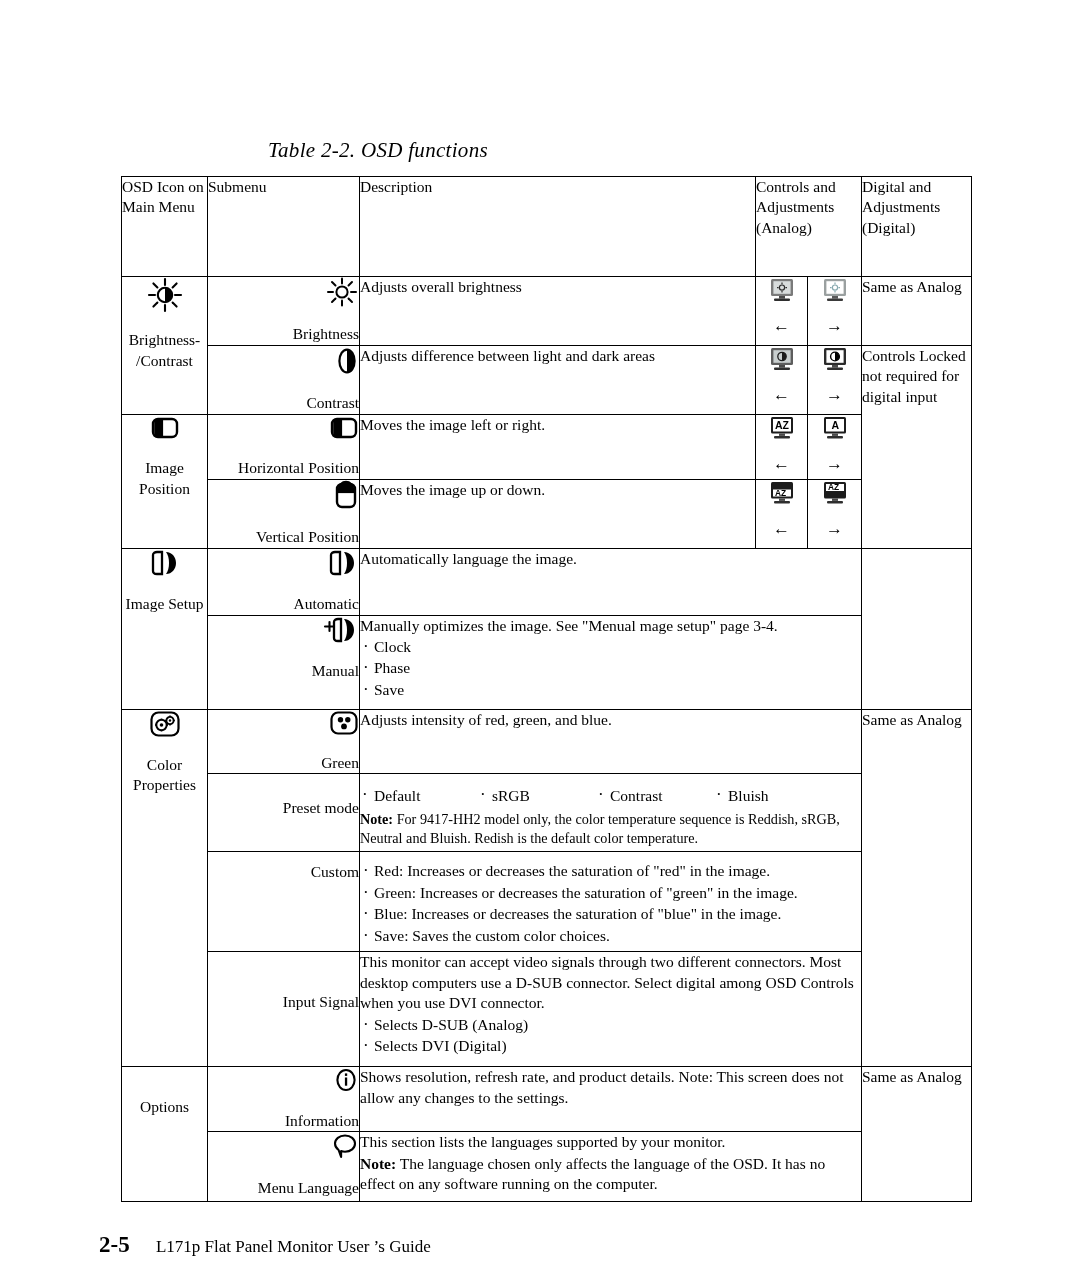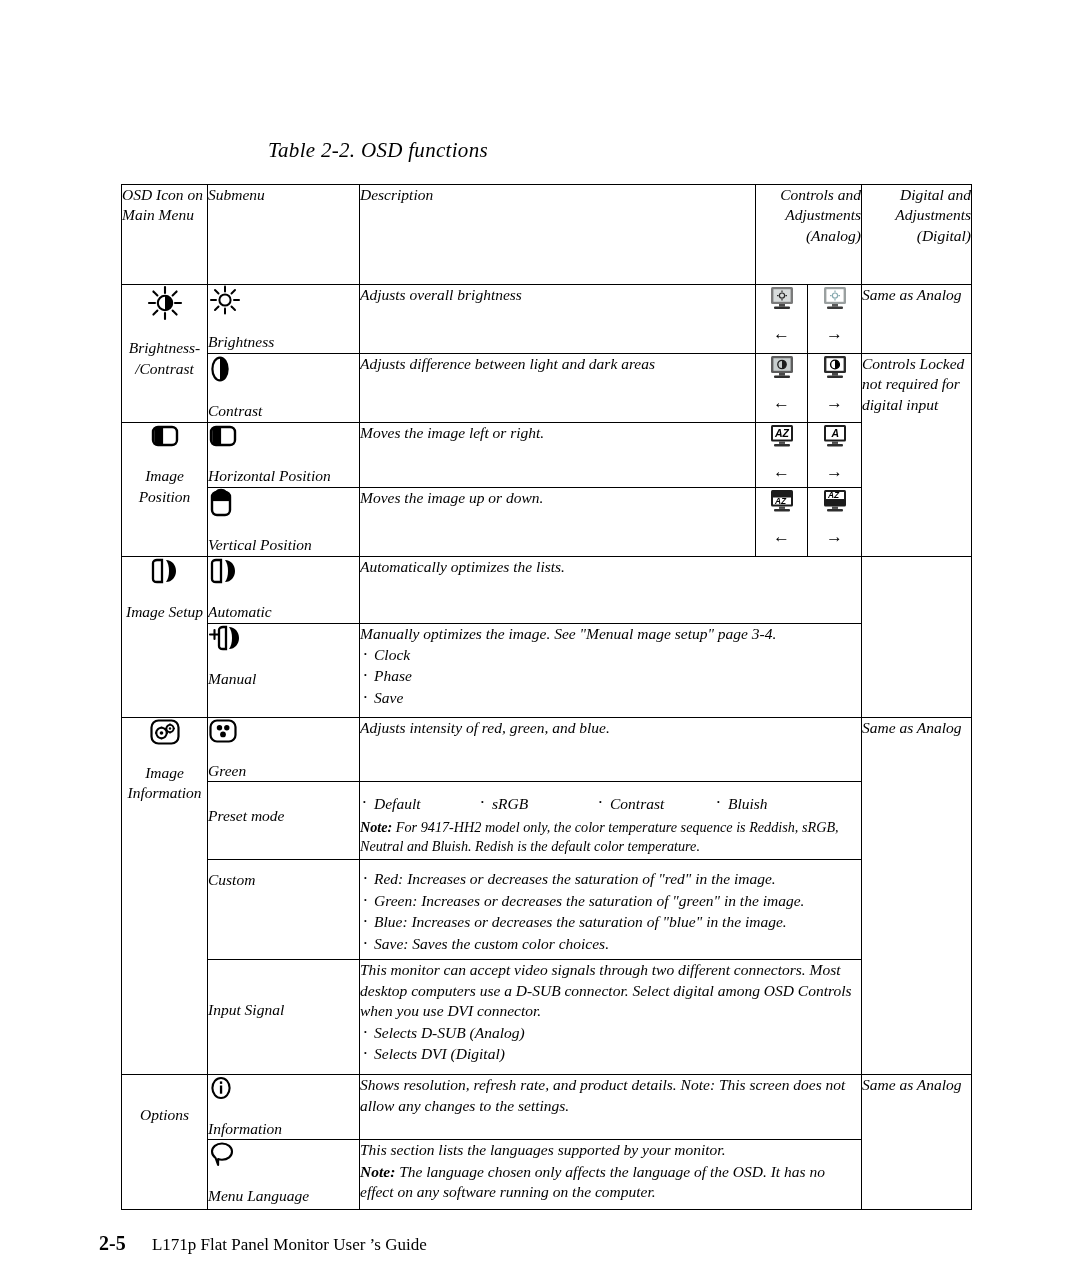--- a/index.html
+++ b/index.html
@@ -29,25 +29,24 @@
     top: 138px;
     font-style: italic;
     font-size: 21px;
     letter-spacing: 0.3px;
     white-space: nowrap;
   }
 
   table.osd {
     position: absolute;
     left: 121px;
-    top: 184px;
+    top: 176px;
     width: 850px;
     border-collapse: collapse;
     table-layout: fixed;
-    font-style: italic;
   }
   table.osd td, table.osd th {
     border: 1.6px solid #000;
     vertical-align: top;
     padding: 0;
     font-size: 15.5px;
     line-height: 1.32;
     font-weight: normal;
   }
 
@@ -61,32 +60,32 @@
 
   
   .hd {
     font-family: "Liberation Serif", "DejaVu Serif", serif;
     font-weight: bold;
     font-size: 16px;
     padding: 8px 6px 6px 6px;
     text-align: left;
     line-height: 1.30;
   }
-  .hd.ctr { text-align: right; }
+  .hd.ctr { text-align: left; }
 
   
   .cell { padding: 7px 8px 8px 8px; }
 
   .mainmenu-cell {
     text-align: center;
     padding: 8px 2px 6px 2px;
     line-height: 1.28;
   }
   .sub-cell {
-    text-align: left;
+    text-align: right;
     padding: 6px 4px 6px 4px;
     line-height: 1.28;
   }
 
   .lbl { display: block; margin-top: 12px; }
 
   .desc-line { margin: 0 0 1px 0; }
   .bullets { margin: 1px 0 0 0; padding: 0; list-style: none; }
   .bullets li { margin: 0 0 1px 0; padding-left: 14px; position: relative; }
   .bullets li:before {
@@ -134,21 +133,21 @@
 
   .footer {
     position: absolute;
     left: 99px;
     top: 1232px;
     font-size: 17px;
     white-space: nowrap;
   }
   .footer .pg {
     font-weight: bold;
-    font-size: 20px;
+    font-size: 23px;
     margin-right: 22px;
     margin-top: 19px;
   }
   .footer .ttl { font-size: 17px; }
 </style>
 </head>
 <body>
 
 <div class="page">
 
@@ -391,21 +390,21 @@
         </td>
         <td class="sub-cell">
           <span class="ico">
             <svg width="32" height="28" viewBox="0 0 32 28">
               <path d="M4 6 C4 4 6 3 8 3 L13 3 L13 25 L8 25 C6 25 4 24 4 22 Z" fill="none" stroke="#000" stroke-width="2.3"></path>
               <path d="M17 3 C23 3 27 8 27 14 C27 20 23 25 17 25 C21 20 21 8 17 3 Z" fill="#000"></path>
             </svg>
           </span>
           <span class="lbl">Automatic</span>
         </td>
-        <td class="cell" colspan="3">Automatically optimizes the lists.</td>
+        <td class="cell" colspan="3">Automatically language the image.</td>
         <td rowspan="2"></td>
       </tr>
 
       <tr style="height:94px;">
         <td class="sub-cell">
           <span class="ico">
             <svg width="36" height="28" viewBox="0 0 36 28">
               <g stroke="#000" stroke-width="2.1" stroke-linecap="round">
                 <line x1="2" y1="10.5" x2="11" y2="10.5"></line>
                 <line x1="6.5" y1="6" x2="6.5" y2="15"></line>
@@ -442,21 +441,21 @@
               <circle cx="21" cy="10.5" r="3.6" fill="none" stroke="#000" stroke-width="1.9"></circle>
               <circle cx="21" cy="10.5" r="1.2" fill="#000"></circle>
               <g stroke="#000" stroke-width="1.6">
                   <line x1="21" y1="5.6" x2="21" y2="6.9"></line>
                   <line x1="21" y1="14.1" x2="21" y2="15.4"></line>
                   <line x1="16.1" y1="10.5" x2="17.4" y2="10.5"></line>
                   <line x1="24.6" y1="10.5" x2="25.9" y2="10.5"></line>
                 </g>
             </svg>
           </span>
-          <span class="lbl">Image Information</span>
+          <span class="lbl">Color Properties</span>
         </td>
         <td class="sub-cell">
           <span class="ico">
             <svg width="30" height="26" viewBox="0 0 30 26">
               <rect x="2.5" y="2.5" width="25" height="21" rx="6.5" fill="none" stroke="#000" stroke-width="2.2"></rect>
               <circle cx="11.5" cy="9.8" r="2.7" fill="#000"></circle>
               <circle cx="18.8" cy="9.8" r="2.7" fill="#000"></circle>
               <circle cx="15" cy="16.4" r="2.9" fill="#000"></circle>
             </svg>
           </span>

